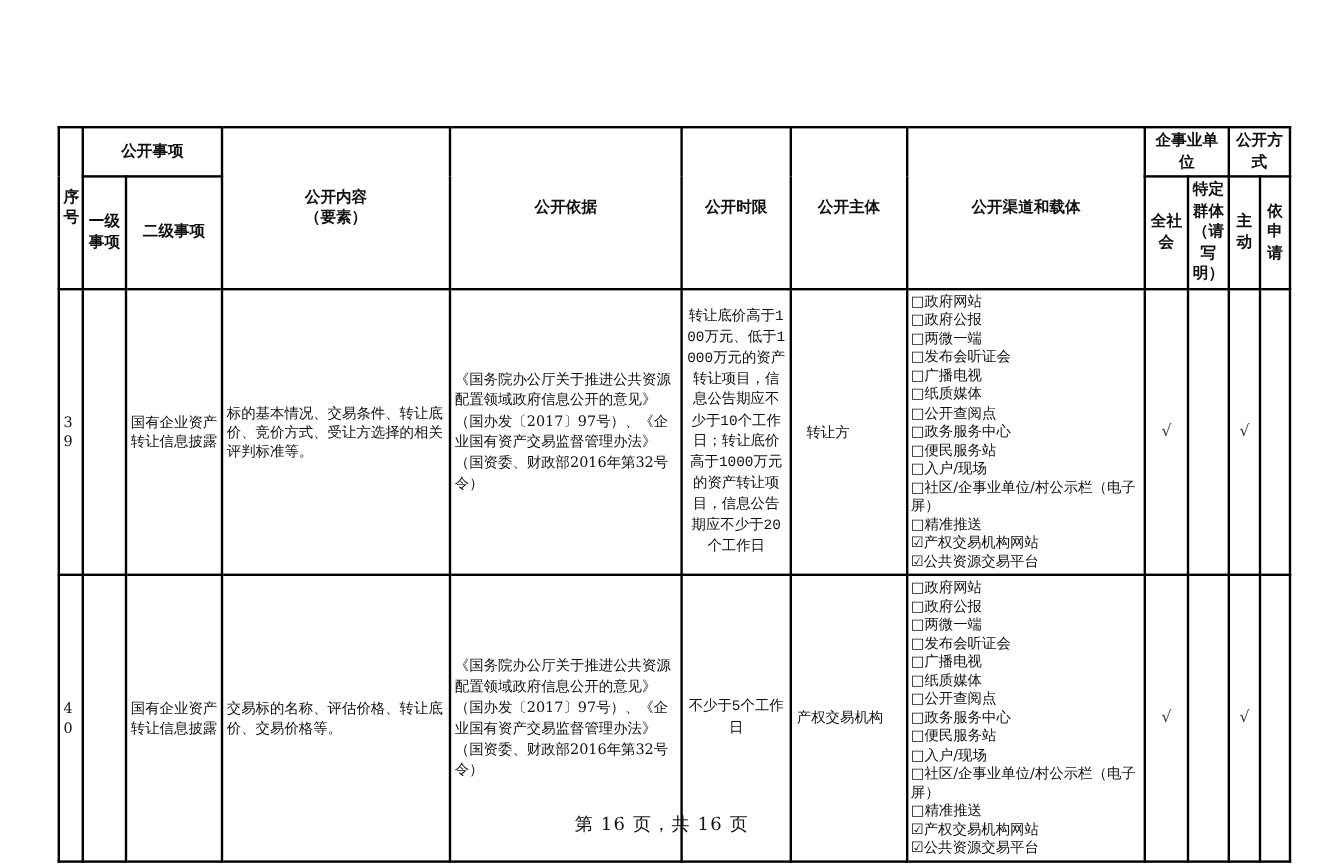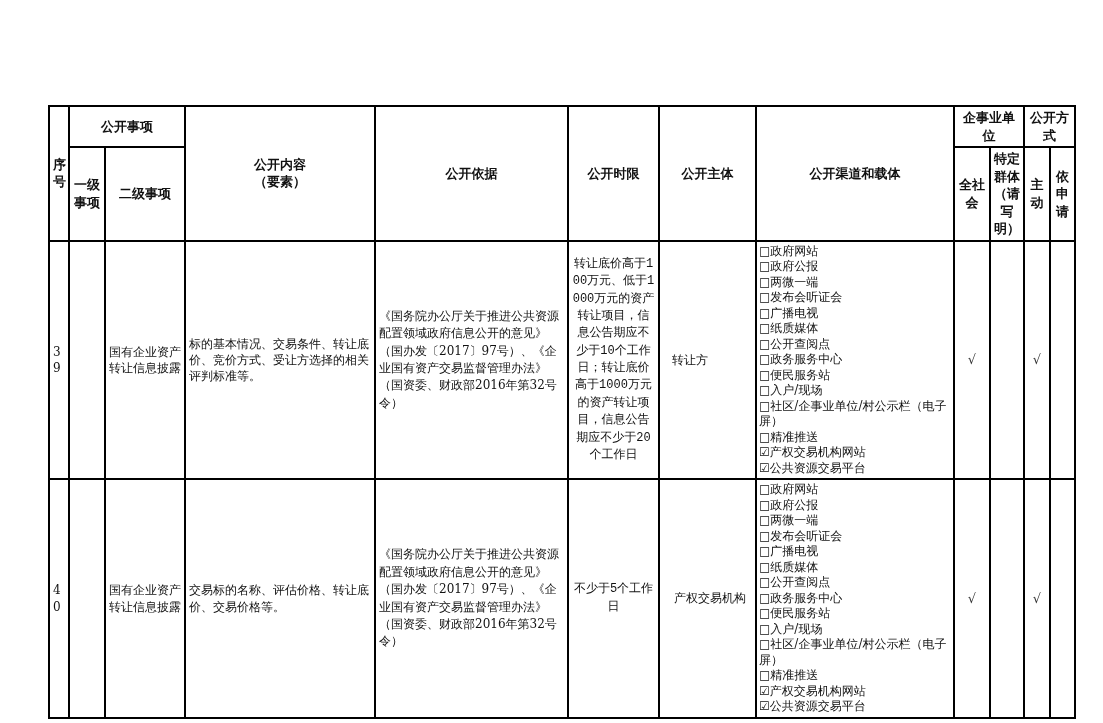--- a/index.html
+++ b/index.html
@@ -156,21 +156,21 @@
       <td class="cell-check"></td>
     </tr>
 
     <tr style="height:161px">
       <td class="c-center">40</td>
       <td></td>
       <td class="c-left">国有企业资产转让信息披露</td>
       <td class="c-left">交易标的名称、评估价格、转让底价、交易价格等。</td>
       <td class="cell-basis">《国务院办公厅关于推进公共资源配置领域政府信息公开的意见》（国办发〔2017〕97号）、《企业国有资产交易监督管理办法》（国资委、财政部2016年第32号令）</td>
       <td class="cell-time">不少于5个工作日</td>
-      <td class="c-left" style="padding-left:14px">产权交易机构</td>
+      <td class="c-left" style="padding-left:4px">产权交易机构</td>
       <td style="padding:0">
         <div class="channels">
           <span class="ch">□政府网站</span>
           <span class="ch">□政府公报</span>
           <span class="ch">□两微一端</span>
           <span class="ch">□发布会听证会</span>
           <span class="ch">□广播电视</span>
           <span class="ch">□纸质媒体</span>
           <span class="ch">□公开查阅点</span>
           <span class="ch">□政务服务中心</span>
@@ -183,14 +183,15 @@
         </div>
       </td>
       <td class="cell-check">√</td>
       <td class="cell-check"></td>
       <td class="cell-check">√</td>
       <td class="cell-check"></td>
     </tr>
   </tbody>
     </table>
 
+  <div class="footer">第 16 页，共 16 页</div>
 
 </div>
 
 </body></html>

